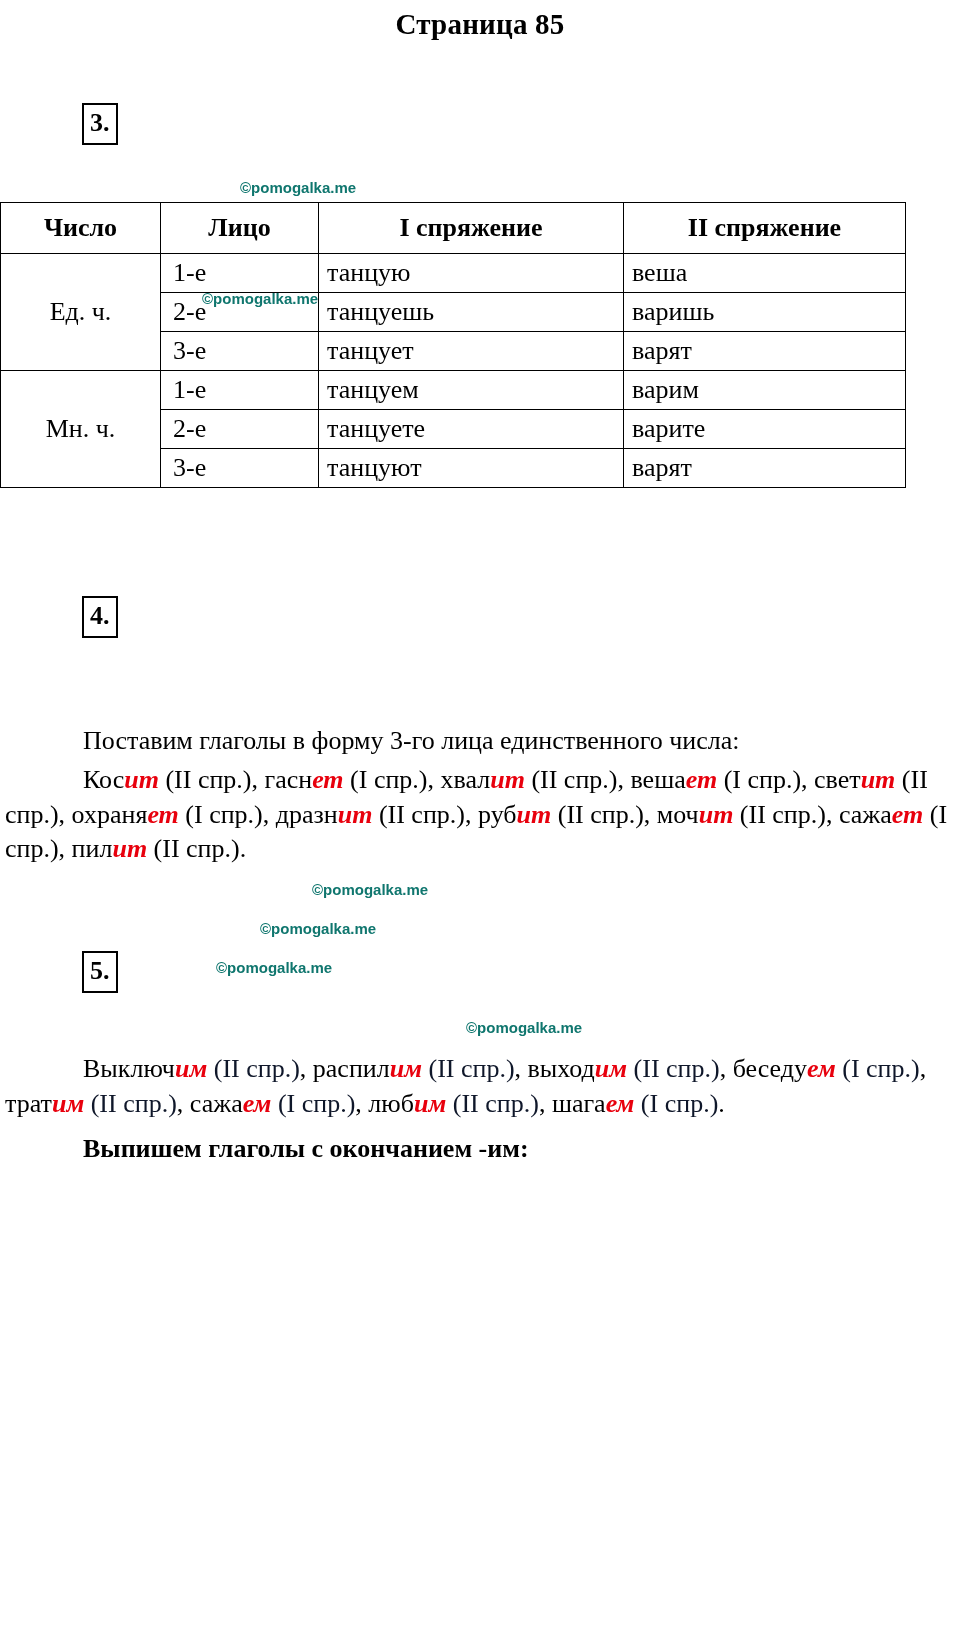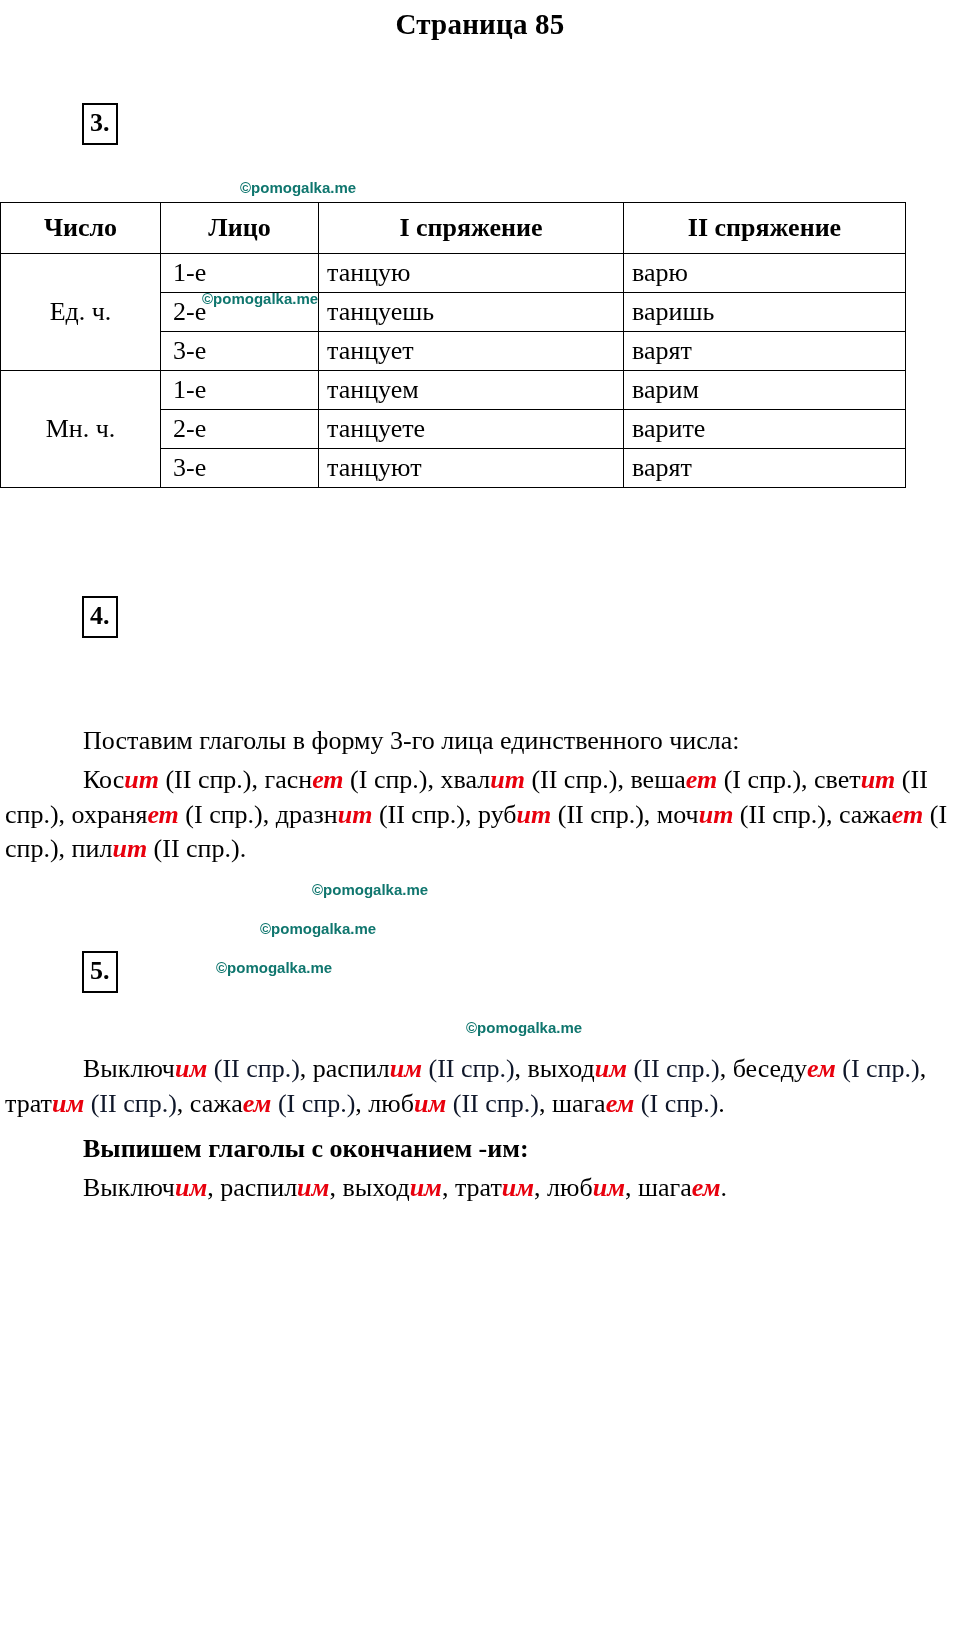--- a/index.html
+++ b/index.html
@@ -140,21 +140,21 @@
             <th>Лицо</th>
             <th>I спряжение</th>
             <th>II спряжение</th>
           </tr>
         </thead>
         <tbody>
           <tr>
             <td class="num-col" rowspan="3">Ед. ч.</td>
             <td class="person">1-е</td>
             <td>танцую</td>
-            <td>варю</td>
+            <td>веша</td>
           </tr>
           <tr>
             <td class="person">2-е</td>
             <td>танцуешь</td>
             <td>варишь</td>
           </tr>
           <tr>
             <td class="person">3-е</td>
             <td>танцует</td>
             <td>варят</td>
@@ -201,16 +201,15 @@
       </div>
       <div class="wm wm-abs" style="left:216px; top:22px;">©pomogalka.me</div>
     </div>
 
     <div class="wm" style="margin-left:466px; margin-top:34px;">©pomogalka.me</div>
 
     <div class="body-text indent" style="margin-top:16px;"><span>Выключ</span><span class="em-red">им</span><span> </span><span class="gray">(II спр.)</span><span>, распил</span><span class="em-red">им</span><span> </span><span class="gray">(II спр.)</span><span>, выход</span><span class="em-red">им</span><span> </span><span class="gray">(II спр.)</span><span>, беседу</span><span class="em-red">ем</span><span> </span><span class="gray">(I спр.)</span><span>, трат</span><span class="em-red">им</span><span> </span><span class="gray">(II спр.)</span><span>, сажа</span><span class="em-red">ем</span><span> </span><span class="gray">(I спр.)</span><span>, люб</span><span class="em-red">им</span><span> </span><span class="gray">(II спр.)</span><span>, шага</span><span class="em-red">ем</span><span> </span><span class="gray">(I спр.)</span><span>.</span></div>
 
     <div class="body-text indent bold-head" style="margin-top:10px;">Выпишем глаголы с окончанием -им:</div>
 
-    <div class="body-text indent" style="margin-top:4px;"><span>Выключ</span><span class="em-red">им</span><span>, распил</span><span class="em-red">им</span><span>, выход</span><span class="em-red">им</span><span>, трат</span><span class="em-red">им</span><span>, люб</span><span class="em-red">им</span><span>, шага</span><span class="em-red">ем</span><span>.</span></div>
   </div>
 
 </div>
 
 </body></html>

